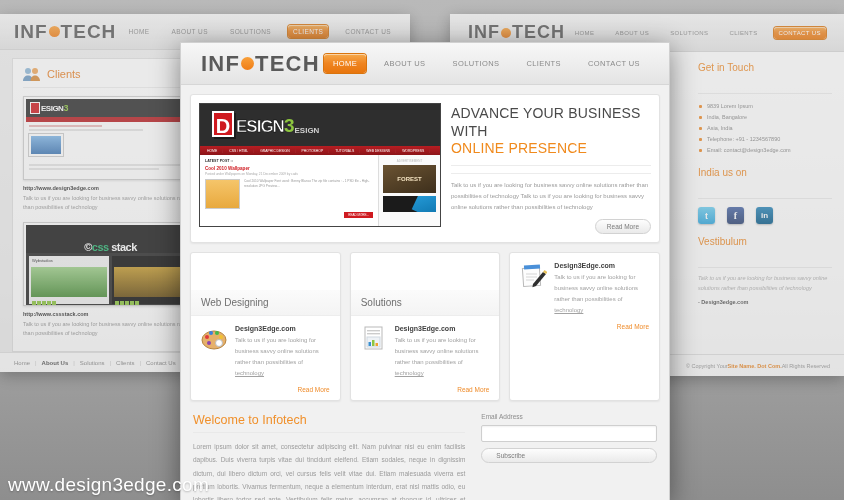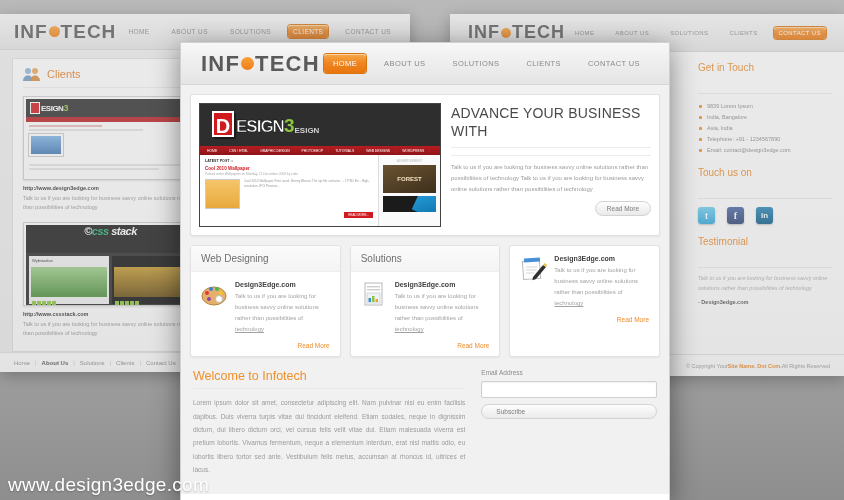--- a/index.html
+++ b/index.html
@@ -110,21 +110,21 @@
   .hero-lead { font-size:7.5px; color:#909090; line-height:1.9; }
   .hero-sub { font-size:6px; color:#9a9a9a; line-height:1.85; }
   .btn-ghost { float:right; margin-top:6px; font-size:6.5px; color:#7b7b7b;
     background:linear-gradient(180deg,#fdfdfd 0%,#eaeaea 100%);
     border:1px solid #d2d2d2; border-radius:11px; padding:3px 11px; }
 
   .cards { display:flex; gap:9px; margin-top:9px; }
   .card { flex:1; background:#fff; border:1px solid #e2e2e2; border-radius:3px;
     box-shadow:0 1px 2px rgba(0,0,0,.06); }
   .card-h { font-size:10px; color:#6f6f6f; padding:7px 10px;
-    background:linear-gradient(180deg,#fbfbfb,#f4f4f4); border-bottom:1px solid #ededed; }
+    background:linear-gradient(180deg,#fbfbfb,#f4f4f4); border-bottom:1px solid #ededed;margin-top:37px; }
   .card-b { display:flex; gap:7px; padding:9px 10px 7px; }
   .card-ic { width:27px; height:27px; flex:none; }
   .card-t { font-size:7px; font-weight:bold; color:#3e3e3e; margin-bottom:3px; }
   .card-d { font-size:6px; color:#a2a2a2; line-height:1.85; }
   .card-d u { text-decoration:underline; }
   .card-more { text-align:right; font-size:6.5px; color:#ef8c2b; padding:0 10px 7px; }
 
   .lower { display:flex; gap:16px; margin-top:12px; padding:0 3px; }
   .lower-l { flex:1.55; }
   .lower-r { flex:1; }
@@ -174,21 +174,21 @@
   .ts-head { height:18px; background:#2e2e2e; display:flex; align-items:center; padding-left:4px; }
   .ts-d { width:10px; height:12px; background:#cf1a20; border:1px solid #fff; }
   .ts-w { color:#fff; font-weight:bold; font-size:8px; letter-spacing:-.5px; margin-left:1px; }
   .ts-3 { color:#8dc63f; font-weight:bold; font-size:9px; }
   .ts-nav { height:5px; background:#b81d22; }
   .ts-body { background:#fff; height:59px; padding:3px; }
   .ts-line { height:2px; background:#e4e4e4; margin-bottom:2px; }
   .ts-line.r { background:#e8b9ba; width:45%; }
   .ts-box { width:34px; height:22px; background:linear-gradient(180deg,#7fb7e8,#3f77b5);
     border:2px solid #fff; box-shadow:0 0 0 1px #ccc; display:inline-block; }
-  .css-head { height:28px; background:#1c1c1c; display:flex; align-items:flex-start; justify-content:center;font-style:italic; }
+  .css-head { height:28px; background:#1c1c1c; display:flex; align-items:flex-end; justify-content:center; }
   .css-logo { color:#fff; font-weight:bold; font-size:11px; letter-spacing:-.5px; }
   .css-logo u { color:#2bb673; text-decoration:none; }
   .css-body { background:#2a2a2a; height:54px; display:flex; gap:3px; padding:3px; }
   .css-c { flex:1; background:#111; }
   .css-c.w { background:#f2f2f2; }
   .css-cap { font-size:4px; color:#fff; padding:2px 3px; }
   .css-img { height:30px; margin:2px; background:linear-gradient(180deg,#9fd18a,#4b8f3a); }
   .css-img.dark { background:linear-gradient(180deg,#c59a2e,#6b4f12); }
   .css-dots { display:flex; gap:1px; padding:2px 3px; }
   .css-dots i { width:4px; height:4px; background:#8dc63f; display:block; }
@@ -376,27 +376,27 @@
     <div class="leftpane"></div>
     <div class="rightpane">
       <div class="sb-h">Get in Touch</div>
       <ul class="ctlist">
         <li>9839 Lorem Ipsum</li>
         <li>India, Bangalore</li>
         <li>Asia, India</li>
         <li>Telephone: +91 - 1234567890</li>
         <li>Email: contact@design3edge.com</li>
       </ul>
-      <div class="sb-h second">Touch us on</div>
+      <div class="sb-h second">India us on</div>
       <div class="social">
         <span class="sq tw">t</span>
         <span class="sq fb">f</span>
         <span class="sq li">in</span>
       </div>
-      <div class="sb-h second">Testimonial</div>
+      <div class="sb-h second">Vestibulum</div>
       <div class="testi-txt">Talk to us if you are looking for business savvy online solutions rather than possibilities of technology</div>
       <div class="testi-by">- Design3edge.com</div>
     </div>
   </div>
   <div class="rfoot">
     <span>© Copyright Your </span>
     <b>Site Name. Dot Com.</b>
     <span> All Rights Reserved</span>
   </div>
 
@@ -453,20 +453,21 @@
           <div class="ms-side">
             <div class="ms-ad">ADVERTISEMENT</div>
             <div class="ms-banner">FOREST</div>
             <div class="ms-banner2"></div>
           </div>
         </div>
       </div>
       <div class="hero-txt">
         <h1>
           <span>ADVANCE YOUR BUSINESS WITH</span>
+          <em>ONLINE PRESENCE</em>
         </h1>
         <hr class="hr-l">
         <hr class="hr-l">
         <div class="hero-sub">Talk to us if you are looking for business savvy online solutions rather than possibilities of technology Talk to us if you are looking for business savvy online solutions rather than possibilities of technology</div>
         <div class="btn-ghost">Read More</div>
       </div>
     </div>
 
     <div class="cards">
 

